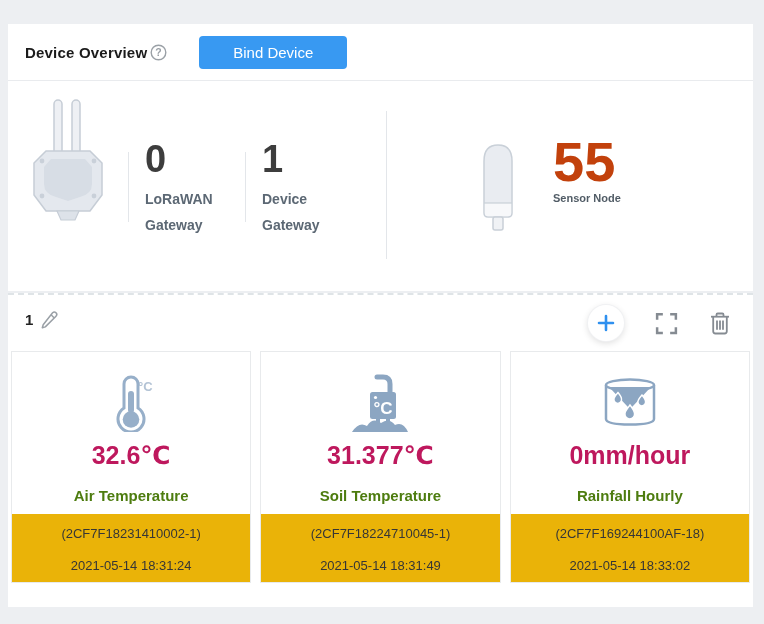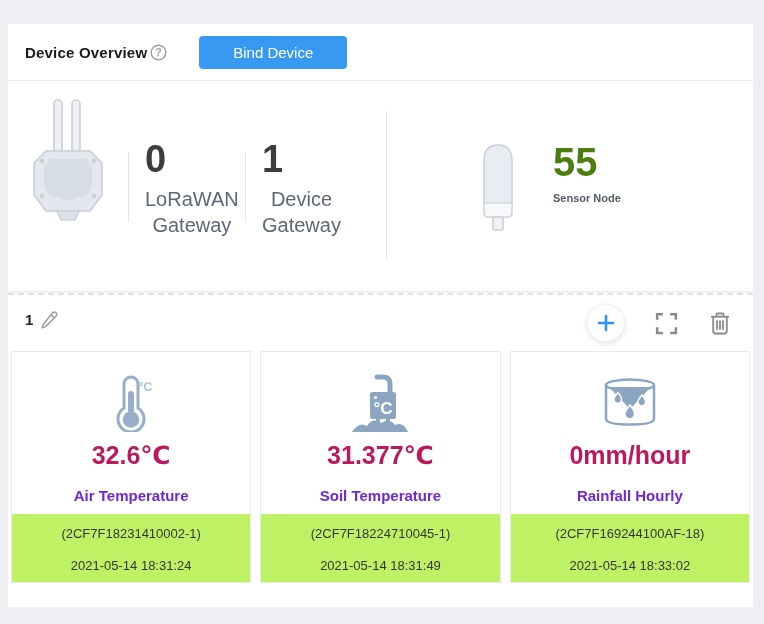--- a/index.html
+++ b/index.html
@@ -19,44 +19,44 @@
   .stats-row{position:relative;height:209px;}
   .gw-icon{position:absolute;left:22px;top:18px;}
   .vdiv{position:absolute;width:1px;background:#e3e6ea;}
   .vdiv-1{left:120px;top:71px;height:70px;}
   .vdiv-2{left:237px;top:71px;height:70px;}
   .vdiv-long{left:378px;top:30px;height:148px;}
   .stat{position:absolute;top:56px;}
   .stat-1{left:137px;}
   .stat-2{left:254px;}
   .stat-num{font-size:38px;line-height:44px;font-weight:bold;color:#3d3d3d;}
-  .stat-lbl{font-size:20px;line-height:26px;font-weight:normal;color:#5c6874;margin-top:5px;text-align:center;}
+  .stat-lbl{font-size:14px;line-height:26px;font-weight:bold;color:#5c6874;margin-top:5px;}
   .sensor-icon{position:absolute;left:472px;top:62px;}
   .sensor-stat{position:absolute;left:545px;top:58px;}
-  .sensor-num{font-size:40px;line-height:46px;font-weight:bold;color:#4d7c0f;}
+  .sensor-num{font-size:56px;line-height:46px;font-weight:bold;color:#c2410c;}
   .sensor-lbl{font-size:11px;font-weight:bold;color:#515c66;margin-top:7px;}
 
   .panel-bottom{left:8px;top:293px;width:745px;height:314px;border-top:2px dashed #dfe4e7;}
   .toolbar{height:56px;position:relative;}
   .group-label{position:absolute;left:17px;top:14px;display:flex;align-items:center;gap:6px;}
   .group-num{font-size:15px;font-weight:bold;color:#222;}
   .edit-btn{display:flex;align-items:center;cursor:pointer;}
   .toolbar-actions{position:absolute;right:22px;top:10px;display:flex;align-items:center;gap:30px;}
   .plus-btn{width:36px;height:36px;border-radius:50%;background:#fff;border:none;cursor:pointer;
     display:flex;align-items:center;justify-content:center;
     box-shadow:0 0 0 1px #f0f1f3,0 2px 7px rgba(0,0,0,.14);}
   .icon-btn{background:none;border:none;padding:0;cursor:pointer;display:flex;align-items:center;}
 
   .cards{display:flex;gap:9px;padding:0 3px;}
   .card{flex:1;border:1px solid #e8eaec;height:232px;box-sizing:border-box;
     display:flex;flex-direction:column;text-align:center;background:#fff;}
   .card-iconwrap{height:60px;margin-top:21px;display:flex;align-items:center;justify-content:center;}
   .card-value{font-size:25px;font-weight:bold;color:#be185d;margin-top:8px;}
-  .card-name{font-size:15px;font-weight:bold;color:#6d28d9;margin-top:17px;}
-  .card-footer{margin-top:auto;background:#bef264;height:68px;box-sizing:border-box;padding-top:12px;}
+  .card-name{font-size:15px;font-weight:bold;color:#4d7c0f;margin-top:17px;}
+  .card-footer{margin-top:auto;background:#eab308;height:68px;box-sizing:border-box;padding-top:12px;}
   .card-serial,.card-time{font-size:13px;color:#363636;}
   .card-time{margin-top:17px;text-align:center;}
   svg{display:block;}
   svg text{font-family:"Liberation Sans","DejaVu Sans",sans-serif;}
 </style>
 </head>
 <body>
 
 <div class="panel panel-top">
 

